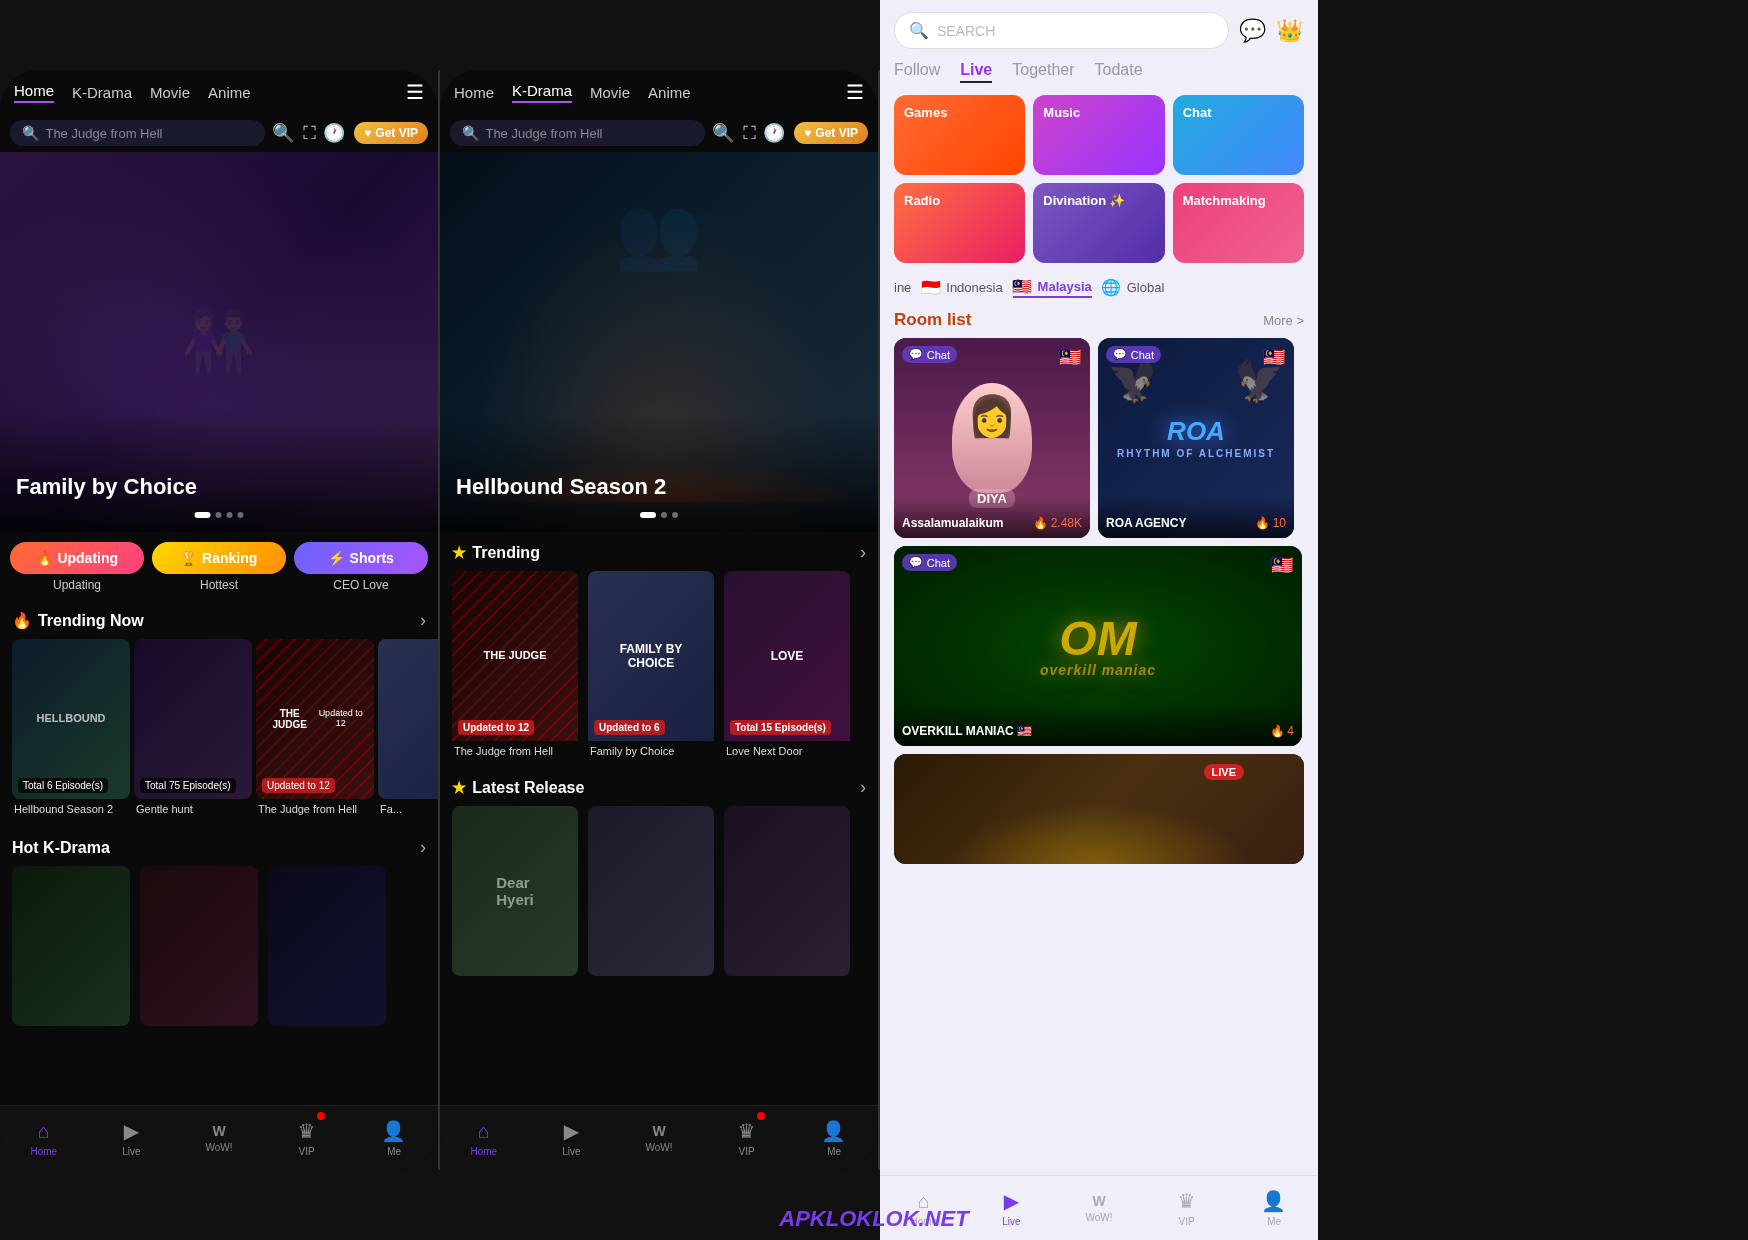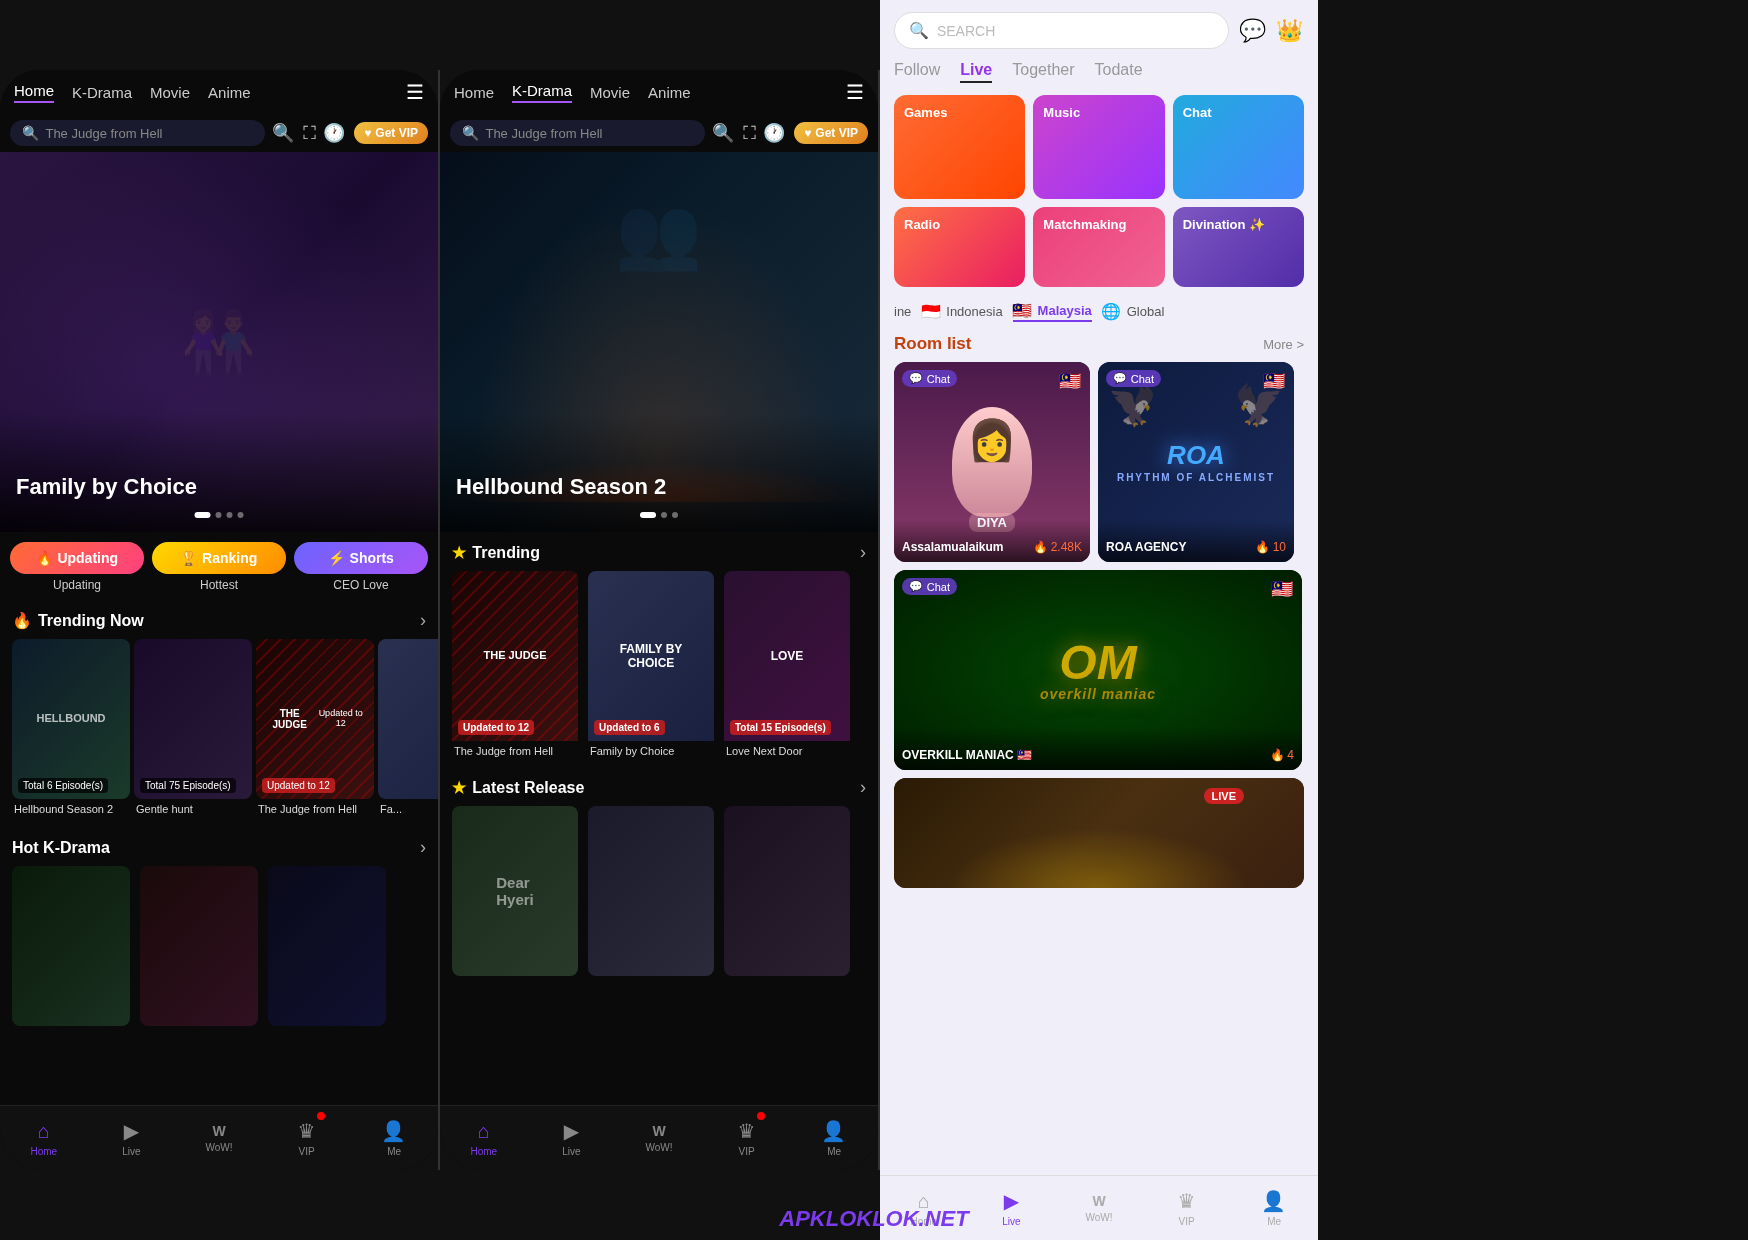--- a/index.html
+++ b/index.html
@@ -364,21 +364,21 @@
     .live-tab.purple { color: #9333ea; font-weight: 700; }
 
     
     .live-cats {
       display: flex;
       gap: 8px;
       padding: 4px 14px 8px;
     }
     .live-cat-card {
       flex: 1;
-      height: 104px;
+      height: 80px;
       border-radius: 12px;
       display: flex;
       align-items: flex-start;
       padding: 10px;
       font-size: 13px;
       font-weight: 700;
       color: #fff;
       cursor: pointer;
       overflow: hidden;
       position: relative;
@@ -952,25 +952,25 @@
     </div>
     <div class="live-cat-card lc-chat">
       <span>Chat</span>
     </div>
   </div>
 
   <div class="live-cats2">
     <div class="live-cat-card lc-radio" style="height:80px;">
       <span>Radio</span>
     </div>
+    <div class="live-cat-card lc-divination" style="height:80px;">
+      <span>Divination ✨</span>
+    </div>
     <div class="live-cat-card lc-matchmaking" style="height:80px;">
       <span>Matchmaking</span>
-    </div>
-    <div class="live-cat-card lc-divination" style="height:80px;">
-      <span>Divination ✨</span>
     </div>
   </div>
 
   <div class="region-tabs">
     <span class="region-tab">ine</span>
     <span class="region-tab">
       <span class="flag">🇮🇩</span>
       <span>Indonesia</span>
     </span>
     <span class="region-tab active">

